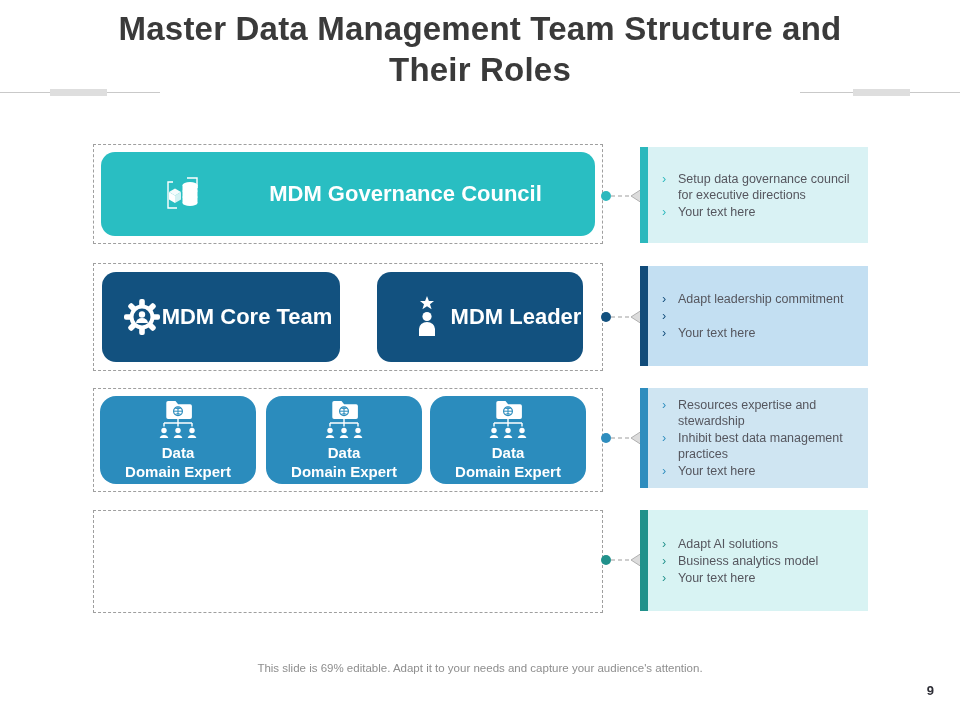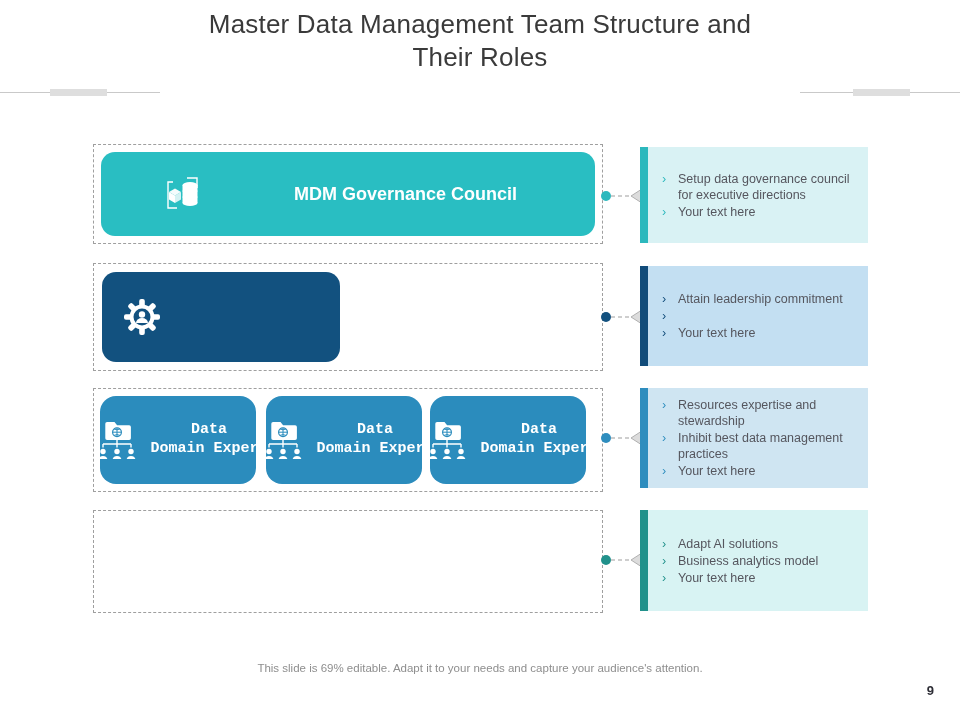--- a/index.html
+++ b/index.html
@@ -6,21 +6,21 @@
   body{
     width:960px;height:720px;position:relative;background:#ffffff;
     font-family:"Liberation Sans","DejaVu Sans",sans-serif;
     overflow:hidden;
   }
   .canvas{position:absolute;inset:0;}
 
   
   .title{
     position:absolute;top:8px;left:0;right:0;text-align:center;
-    font-size:26px;line-height:1.25;font-weight:400;color:#3a3a3a;
+    font-size:33px;line-height:1.25;font-weight:700;color:#3a3a3a;
     white-space:pre-line;letter-spacing:.2px;
   }
   .divider{position:absolute;top:92px;height:1px;background:#c9c9c9;}
   .divider.left{left:0;width:160px;}
   .divider.right{right:0;width:160px;}
   .divider-bar{position:absolute;top:89px;height:7px;background:#dedede;}
   .divider-bar.left{left:50px;width:57px;}
   .divider-bar.right{right:50px;width:57px;}
 
   
@@ -32,22 +32,22 @@
   .shape{
     position:absolute;background:var(--box);border-radius:14px;
     color:#fff;display:flex;align-items:center;box-sizing:border-box;
   }
   .shape .label{
     flex:1;text-align:center;font-weight:700;color:#fff;
     white-space:pre-line;line-height:1.25;
   }
   .icon-abs{position:absolute;top:50%;transform:translateY(-50%);line-height:0;}
 
-  .wide-label{font-size:18px;}
-  .shape.col{flex-direction:row;justify-content:center;gap:4px;border-radius:16px;font-family:Liberation Mono, monospace;}
+  .wide-label{font-size:22px;}
+  .shape.col{flex-direction:column;justify-content:center;gap:4px;border-radius:16px;}
   .shape.col .label{flex:0 0 auto;font-size:15px;}
 
   
   .connector{position:absolute;left:598px;width:50px;height:30px;}
 
   
   .callout-accent{position:absolute;left:640px;width:8px;background:var(--accent);}
   .callout-box{
     position:absolute;left:648px;width:220px;background:var(--bg);
     display:flex;flex-direction:column;justify-content:center;
@@ -137,31 +137,44 @@
               <rect x="4" y="19.2" width="8" height="5.6" rx="2" transform="rotate(45 22 22)"></rect>
               <rect x="32" y="19.2" width="8" height="5.6" rx="2" transform="rotate(45 22 22)"></rect>
               <circle cx="22" cy="22" r="12.5"></circle>
             </g>
           </g>
           <circle cx="22" cy="22" r="8.5" style="fill:var(--box)"></circle>
           <circle cx="22" cy="19.5" r="3.2" fill="#fff"></circle>
           <path d="M16 28 a6 5 0 0 1 12 0 z" fill="#fff"></path>
         </svg>
       </span>
+      <div class="label wide-label" style="padding-left:52px;">MDM Core Team</div>
+    </div>
+    <div class="shape" style="left:377px;top:9px;width:206px;height:90px;">
+      <span class="icon-abs" style="left:36px;">
+        <svg width="28" height="46" viewBox="0 0 28 46">
+          <g fill="#fff">
+            <polygon points="14,2 15.9,7 21,7 17,10.2 18.6,15.2 14,12.2 9.4,15.2 11,10.2 7,7 12.1,7"></polygon>
+            <circle cx="14" cy="22.5" r="4.6"></circle>
+            <path d="M6 42 v-7 a8 7 0 0 1 16 0 v7 z"></path>
+          </g>
+        </svg>
+      </span>
+      <div class="label wide-label" style="padding-left:72px;">MDM Leader</div>
     </div>
     <svg class="connector" style="top:39px;" width="50" height="30" viewBox="0 0 50 30">
       <line x1="13" y1="15" x2="34" y2="15" stroke="#9d9d9d" stroke-width="1.2" stroke-dasharray="4 3"></line>
       <polygon points="33,15 47,6 47,24" fill="#dcdcdc" stroke="#b0b0b0" stroke-width="1"></polygon>
       <circle cx="8" cy="15" r="5" style="fill:var(--dot)"></circle>
     </svg>
     <div class="callout-accent" style="top:3px;height:100px;"></div>
     <div class="callout-box" style="top:3px;height:100px;">
       <div class="bullet">
         <span class="marker">›</span>
-        <span class="btext">Attain leadership commitment</span>
+        <span class="btext">Adapt leadership commitment</span>
       </div>
       <div class="bullet">
         <span class="marker">›</span>
       </div>
       <div class="bullet">
         <span class="marker">›</span>
         <span class="btext">Your text here</span>
       </div>
     </div>
   </div>

